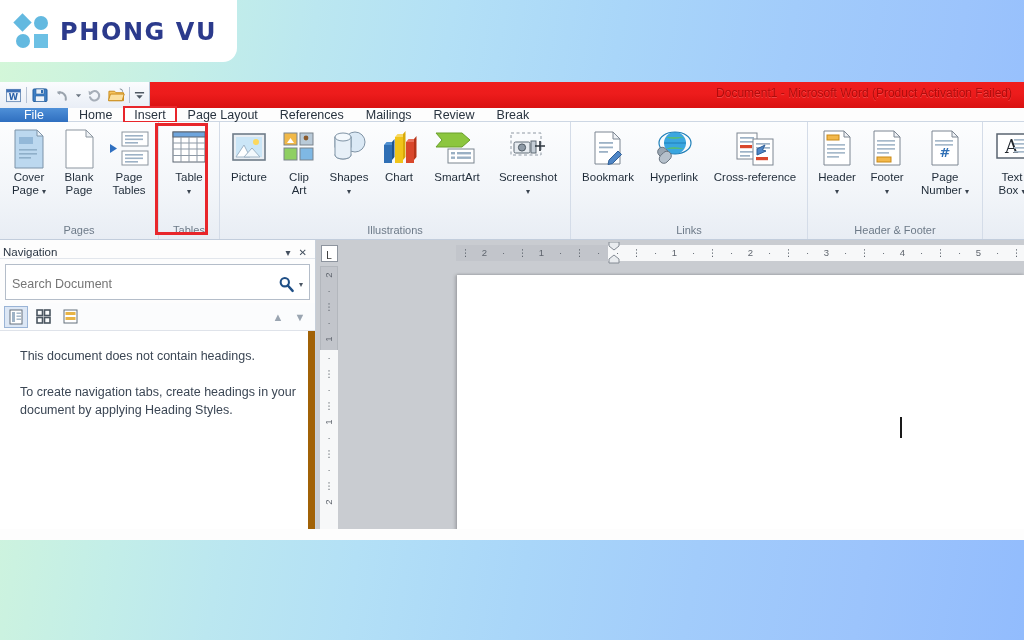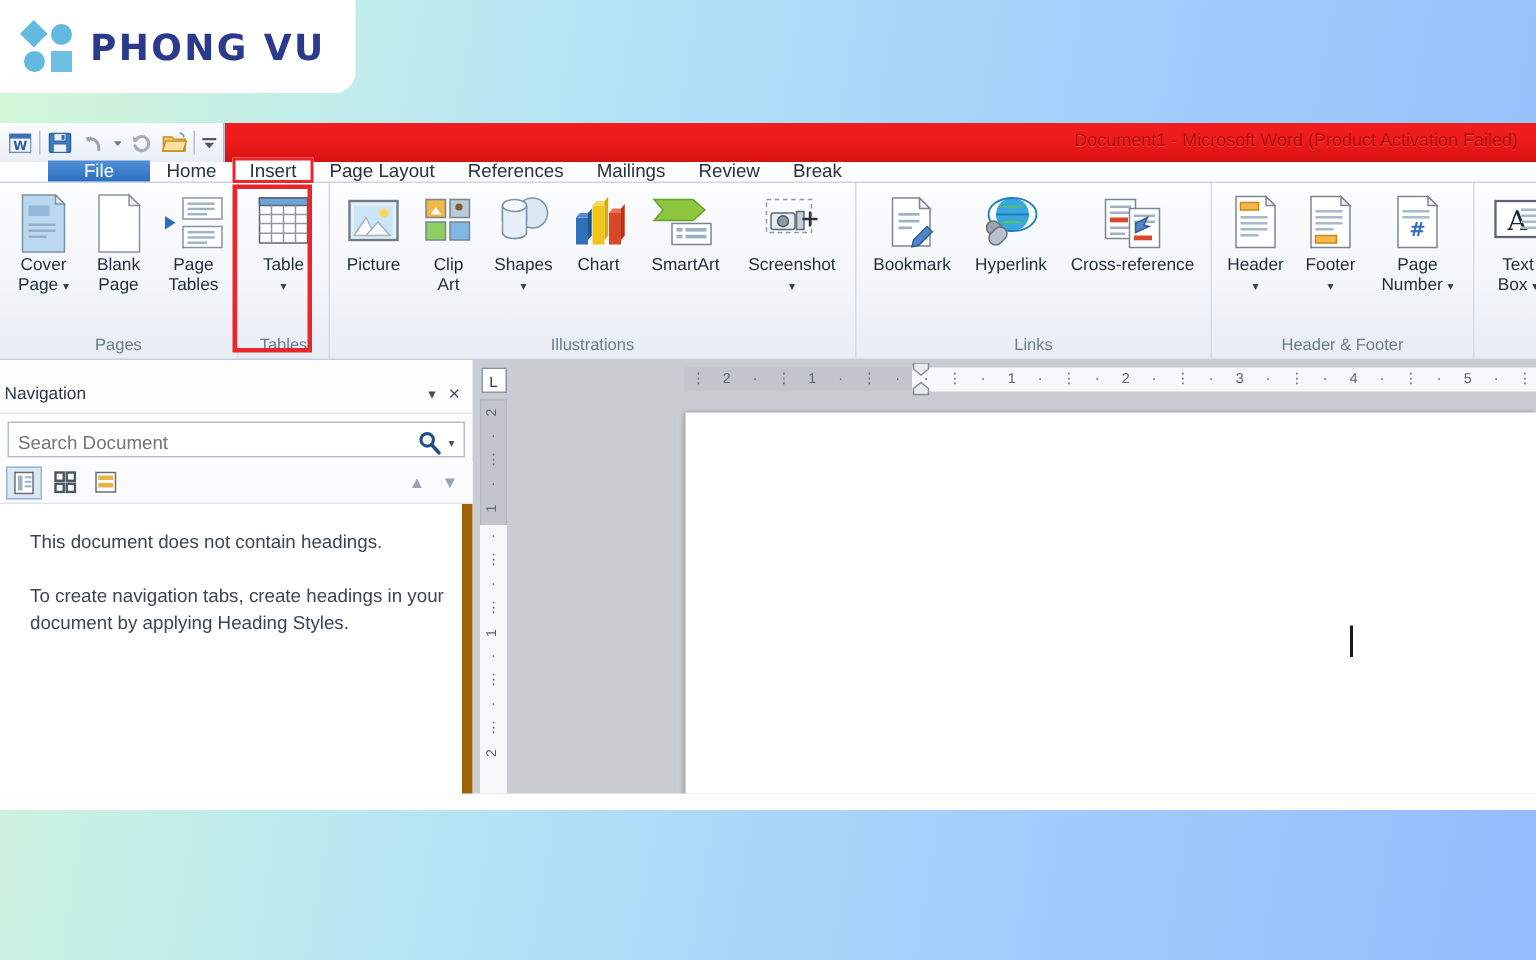--- a/index.html
+++ b/index.html
@@ -78,24 +78,23 @@
     position: absolute; left: 0; right: 8px; top: 4px;
     text-align: right; padding-right: 4px;
     font-size: 12px; color: #b00c0c;
     text-shadow: 0 1px 0 rgba(255,120,120,.45);
     white-space: nowrap;
   }
 
   
   #tab-strip {
     height: 14px; background: #fdfdfd;
-    display: flex; align-items: flex-end;
+    display: flex; align-items: center;
     border-bottom: 1px solid #cdd7e4;
     position: relative;
-    padding-left: 32px;
   }
   #tab-file {
     width: 68px; background: linear-gradient(180deg,#4f90d8 0%,#2f6fc0 100%);
     color: #fff; font-size: 12.5px;
     display: flex; align-items: center; justify-content: center;
   }
   .tab {
     padding: 0 11px; font-size: 12.5px; color: #28333f;
     display: flex; align-items: center; position: relative;
   }
@@ -151,30 +150,29 @@
     background: #ffffff;
   }
 
   
   #nav-pane {
     width: 316px; background: #fdfdfd;
     border-right: 1px solid #c8d0da;
     display: flex; flex-direction: column;
   }
   #nav-header {
-    height: 19px; display: flex; align-items: flex-start;
+    height: 19px; display: flex; align-items: flex-end;
     padding: 0 4px 0 3px; font-size: 11.5px; color: #2b3644;
     border-bottom: 1px solid #e2e6ec;
-    margin-top: 17px;
   }
   #nav-header .spacer { flex: 1; }
   .nav-hdr-btn { padding: 0 4px; font-size: 10px; color: #44505f; }
   #nav-search-row { padding: 5px 5px 3px 5px; }
   #nav-search {
-    height: 24px; border: 1px solid #b4bdc9; background: #fff;
+    height: 36px; border: 1px solid #b4bdc9; background: #fff;
     display: flex; align-items: center; padding: 4px 2px 0 6px;
   }
   #nav-search-input {
     flex: 1; border: 0; outline: 0; font-size: 12.5px;
     color: #6f7984; font-family: "Liberation Sans", sans-serif;
     background: transparent;
   }
   #nav-tabs-row {
     height: 28px; display: flex; align-items: center;
     padding: 0 4px; border-bottom: 1px solid #dfe3ea;

